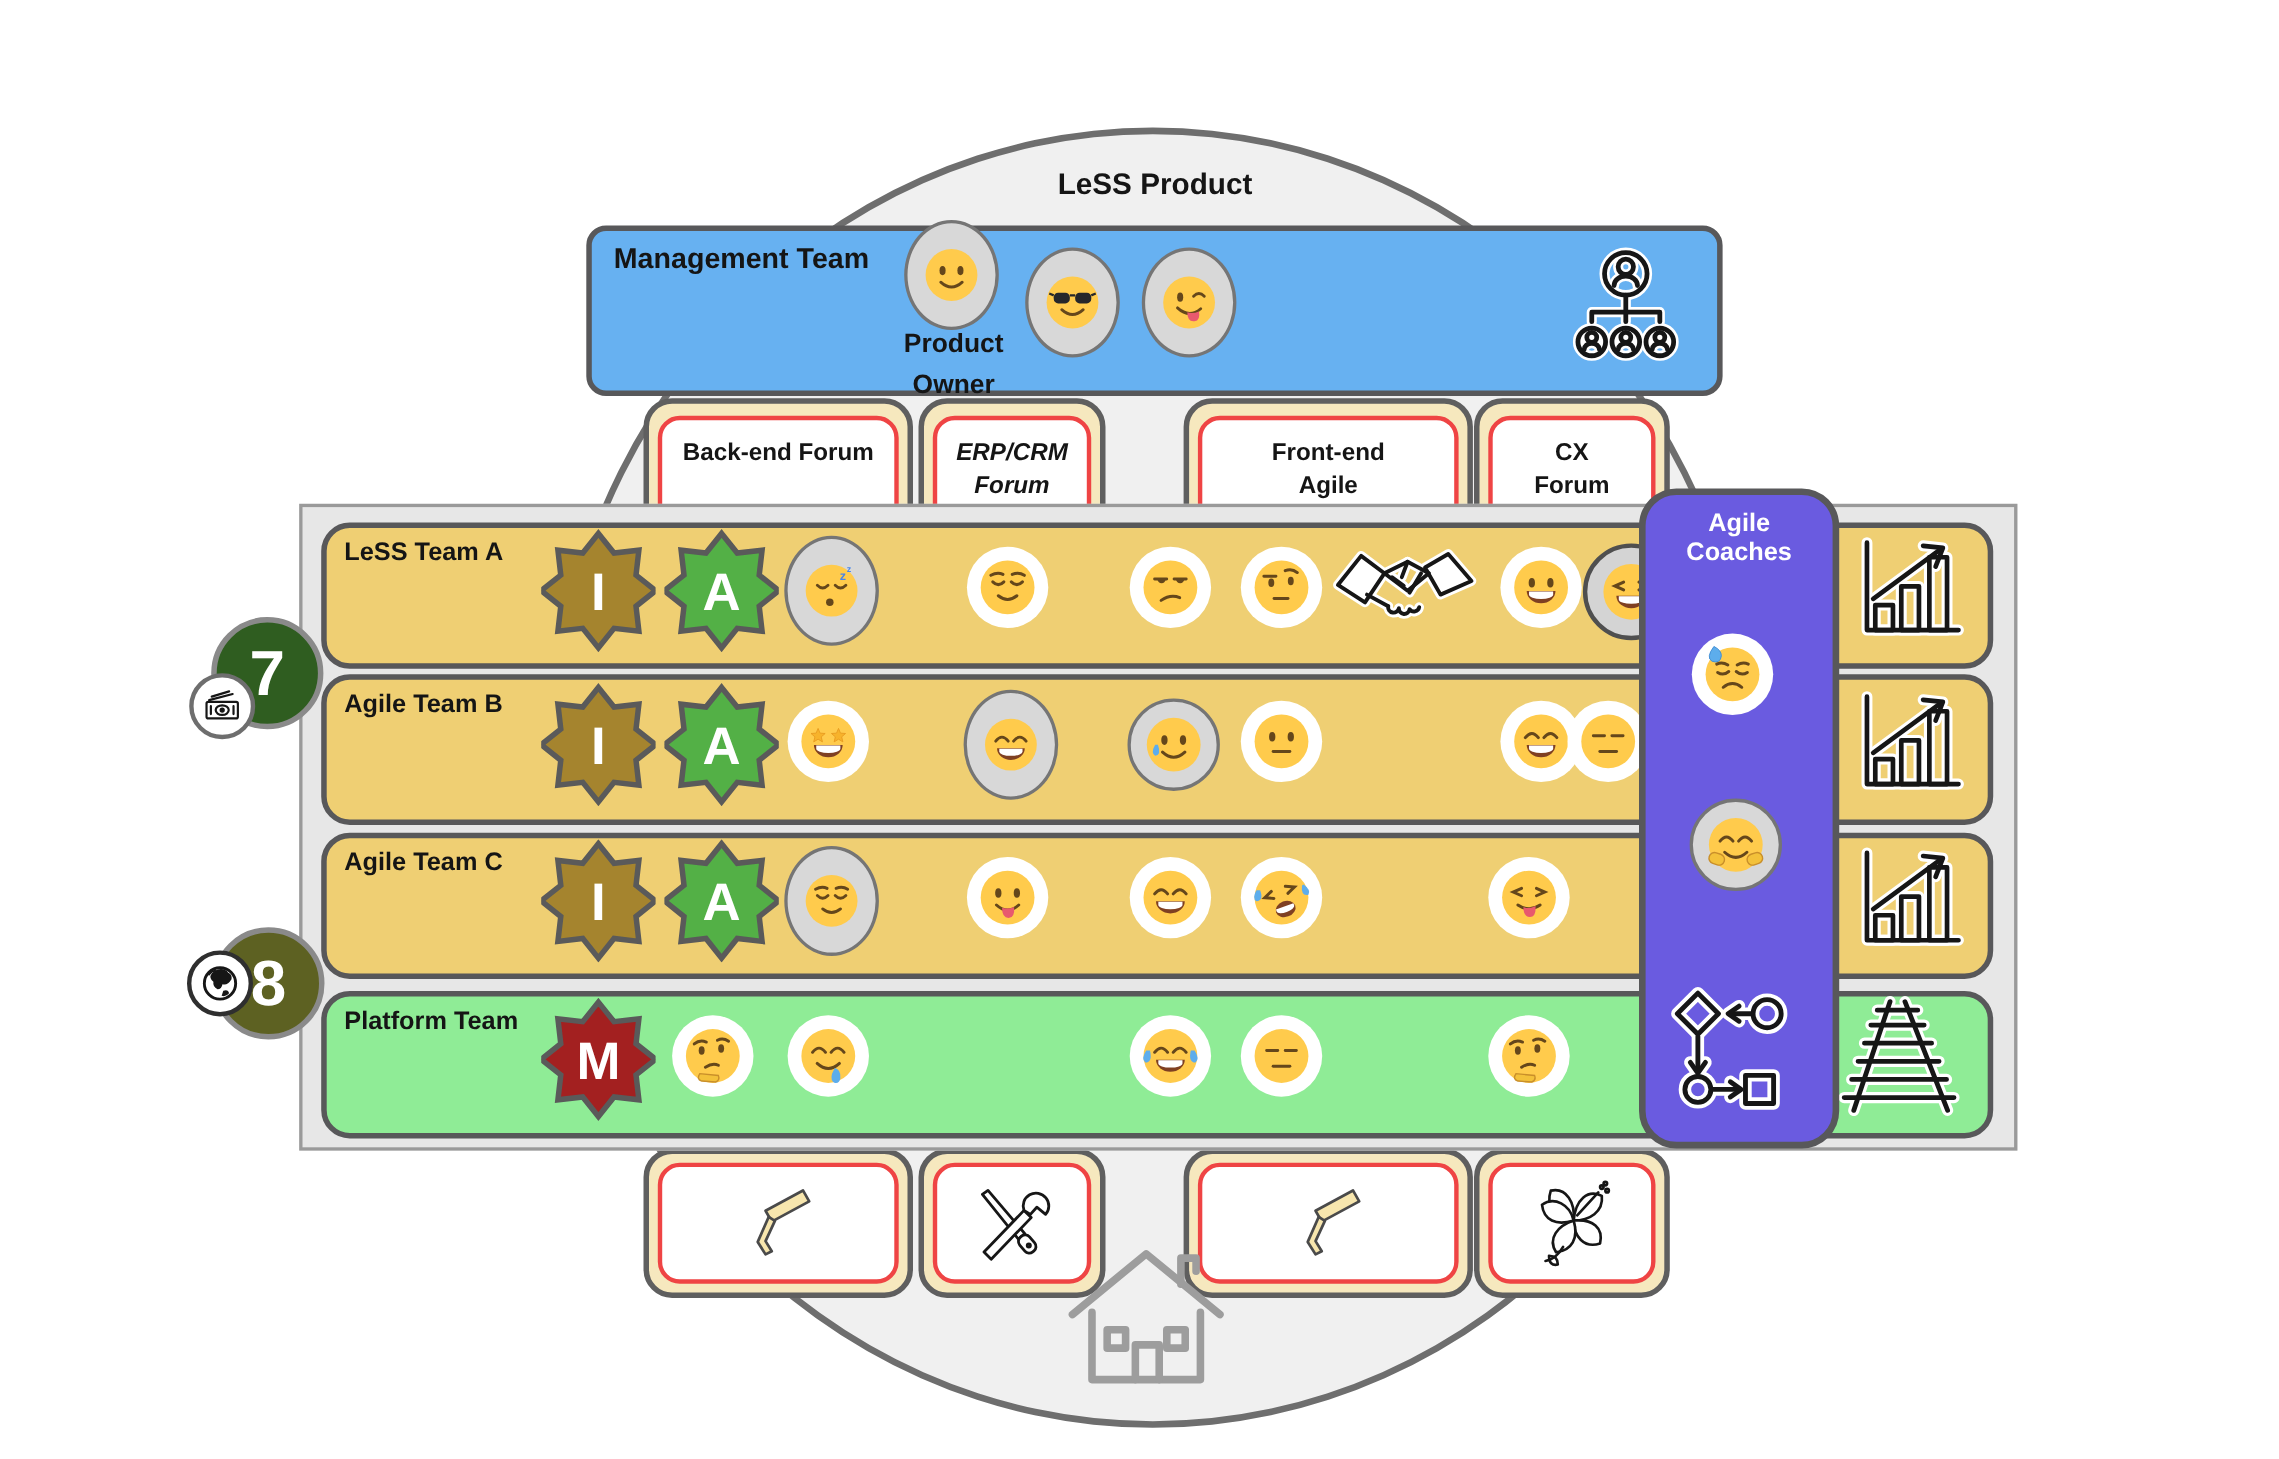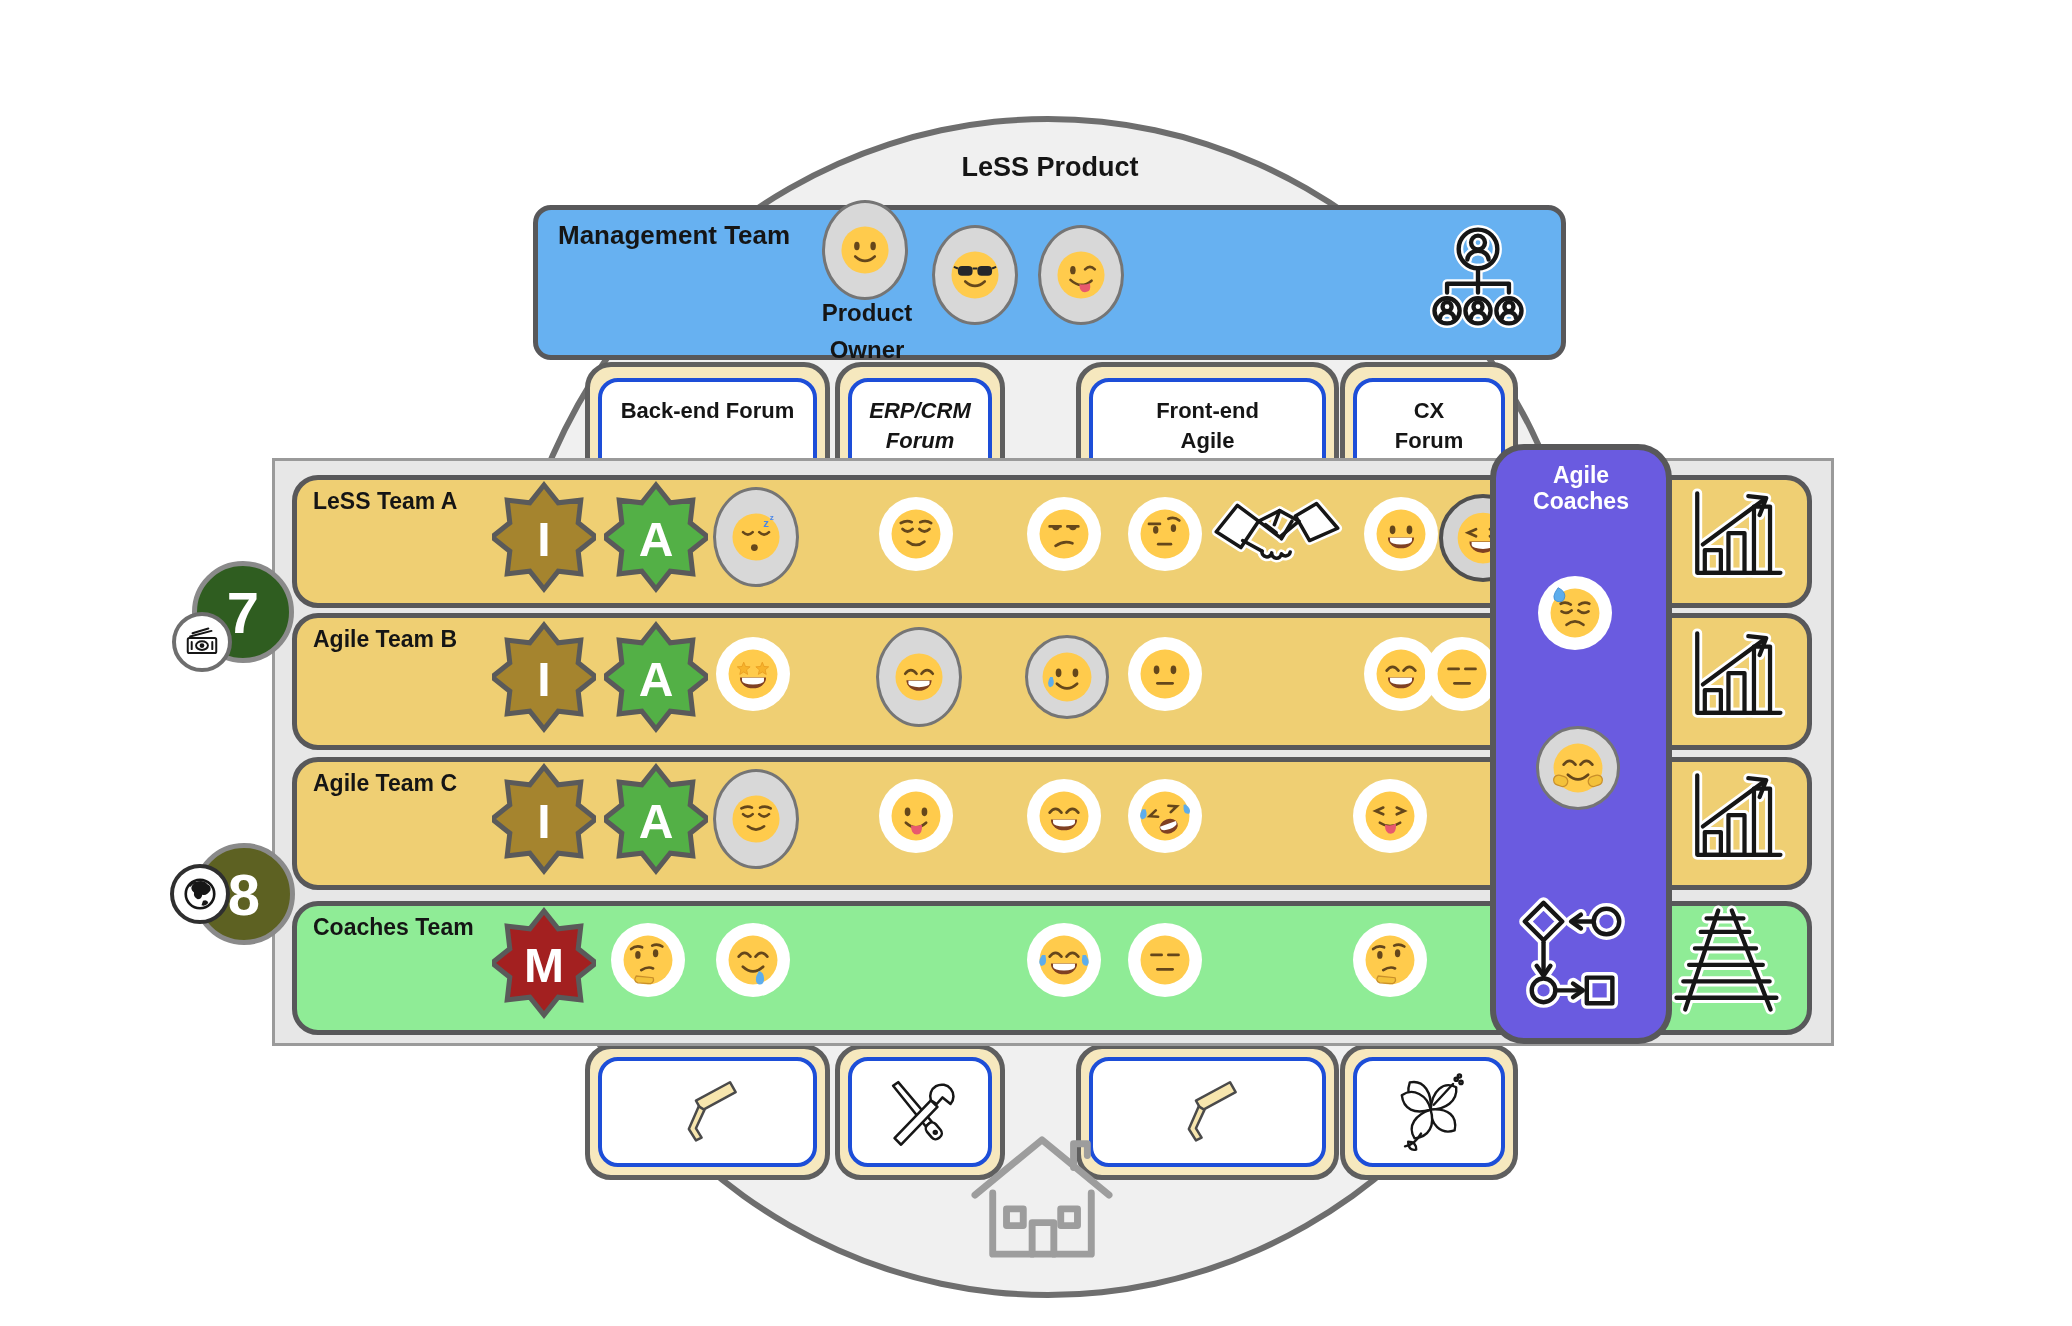--- a/index.html
+++ b/index.html
@@ -19,21 +19,21 @@
              border:3px solid #9A9A9A;z-index:3}
   .team-row{position:absolute;border:5px solid #58585A;border-radius:26px;z-index:4}
   .team-label{position:absolute;left:16px;top:8px;font-size:23px}
   .coaches{left:1490px;top:444px;width:170px;height:588px;background:#6A5BE0;
            border:6px solid #58585A;border-radius:34px;z-index:6}
   .coaches-label{position:absolute;top:12px;left:0;width:100%;text-align:center;
                  color:#fff;font-size:23px;line-height:1.15}
   .coaches-label span{display:inline-block;width:110px}
   .forum-box{position:absolute;border:5px solid #5F5F5F;border-radius:26px;background:#F6E8BE;z-index:2}
   .forum-inner{position:absolute;left:8px;right:8px;top:11px;bottom:-6px;background:#fff;
-               border:4px solid #1d4ed8;border-radius:20px;text-align:center}
+               border:4px solid #ef4444;border-radius:20px;text-align:center}
   .forum-label{margin-top:14px;font-size:22px;line-height:1.35;white-space:pre-line}
   .emoji-bg{position:absolute;display:flex;align-items:center;justify-content:center;z-index:5}
   .icon-holder{position:absolute;display:flex;align-items:center;justify-content:center;z-index:5}
   .side-badge{position:absolute;border-radius:50%;display:flex;align-items:center;justify-content:center;
               color:#fff;z-index:7;border:5px solid #8A8A8A;font-size:58px}
   .mini-badge{position:absolute;border-radius:50%;background:#fff;z-index:8;
               display:flex;align-items:center;justify-content:center}
   svg{display:block}
 </style>
 </head>
@@ -156,21 +156,21 @@
     <div class="team-row" style="position: absolute; left: 292px; top: 475px; width: 1510px; height: 123px; background: rgb(239, 207, 115);">
       <div class="team-label">LeSS Team A</div>
     </div>
     <div class="team-row" style="position: absolute; left: 292px; top: 613px; width: 1510px; height: 127px; background: rgb(239, 207, 115);">
       <div class="team-label">Agile Team B</div>
     </div>
     <div class="team-row" style="position: absolute; left: 292px; top: 757px; width: 1510px; height: 123px; background: rgb(239, 207, 115);">
       <div class="team-label">Agile Team C</div>
     </div>
     <div class="team-row" style="position: absolute; left: 292px; top: 901px; width: 1510px; height: 124px; background: rgb(143, 236, 150);">
-      <div class="team-label">Coaches Team</div>
+      <div class="team-label">Platform Team</div>
     </div>
   </div>
 
 <div class="abs coaches">
   <div class="coaches-label"><span>Agile Coaches</span></div>
 </div>
 
 <div id="side-badges">
     <div class="side-badge" style="position: absolute; left: 192px; top: 561px; width: 92px; height: 92px; background: rgb(47, 93, 32);">
       <span>7</span>

